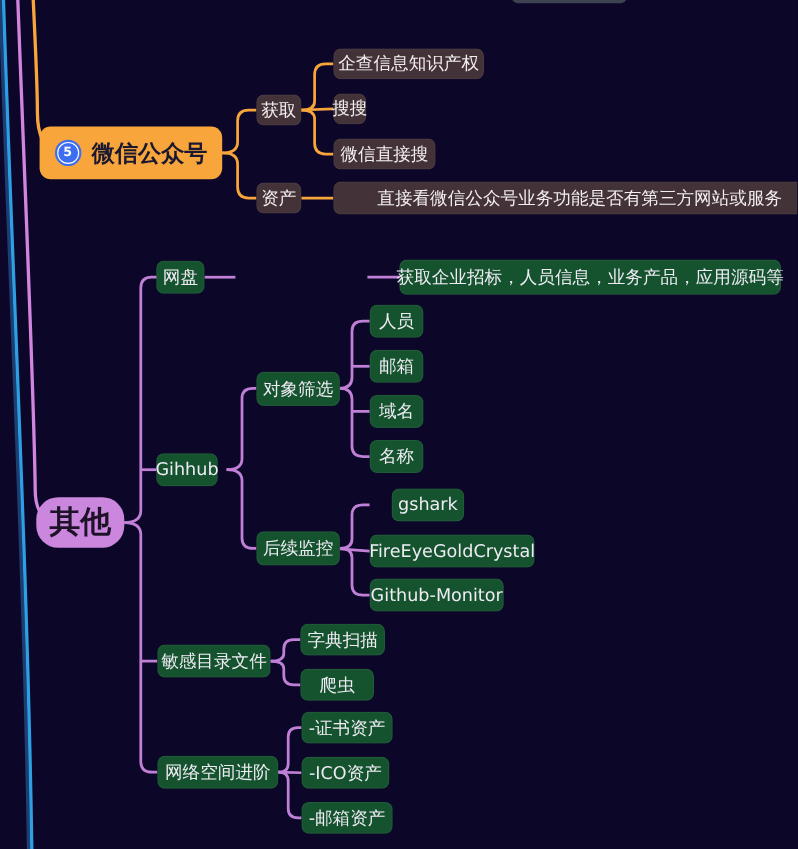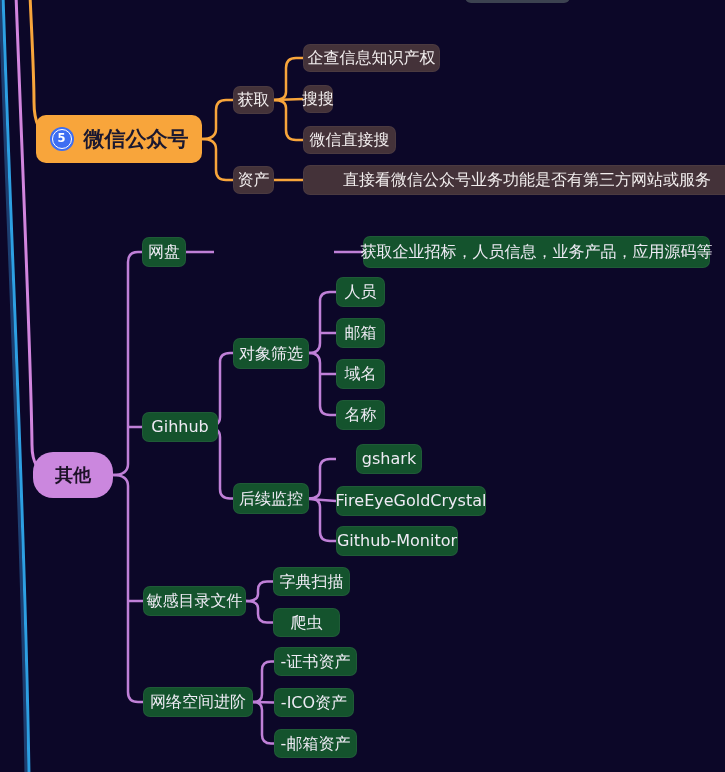--- a/index.html
+++ b/index.html
@@ -14,21 +14,21 @@
     display:flex;align-items:center;justify-content:center;
     border-radius:7px;font-size:16px;white-space:nowrap;line-height:1;
   }
   .np{background:#14532d;color:#efebf5;border:1px solid rgba(255,255,255,0.05);}
   .nb{background:#443239;color:#f2eeee;border:1px solid rgba(255,255,255,0.04);}
   .orange-main{
     background:#f8a53b;color:#1a1830;font-weight:bold;font-size:21px;
     border-radius:10px;gap:10px;
   }
   .qita-main{
-    background:#cb87de;color:#1d1228;font-weight:bold;font-size:18px;
+    background:#cb87de;color:#1d1228;font-weight:bold;font-size:28px;
     border-radius:20px;
   }
   .top-partial{
     background:#3c4250;border-radius:8px;border:none;
   }
   .badge{
     width:24px;height:24px;border-radius:50%;background:#3d6ef2;
     display:flex;align-items:center;justify-content:center;flex:0 0 auto;
   }
   .badge-ring{
@@ -139,21 +139,21 @@
     <span>其他</span>
   </div>
 
   <div class="node np" style="left:142px;top:237px;width:44px;height:30px">
     <span>网盘</span>
   </div>
   <div class="node np" style="left:363px;top:236px;width:347px;height:32px">
     <span>获取企业招标，人员信息，业务产品，应用源码等</span>
   </div>
 
-  <div class="node np" style="left:142px;top:412px;width:76px;height:30px">
+  <div class="node np" style="left:142px;top:412px;width:56px;height:30px">
     <span>Gihhub</span>
   </div>
 
   <div class="node np" style="left:233px;top:338px;width:76px;height:31px">
     <span>对象筛选</span>
   </div>
   <div class="node np" style="left:336px;top:277px;width:49px;height:30px">
     <span>人员</span>
   </div>
   <div class="node np" style="left:336px;top:318px;width:49px;height:30px">

